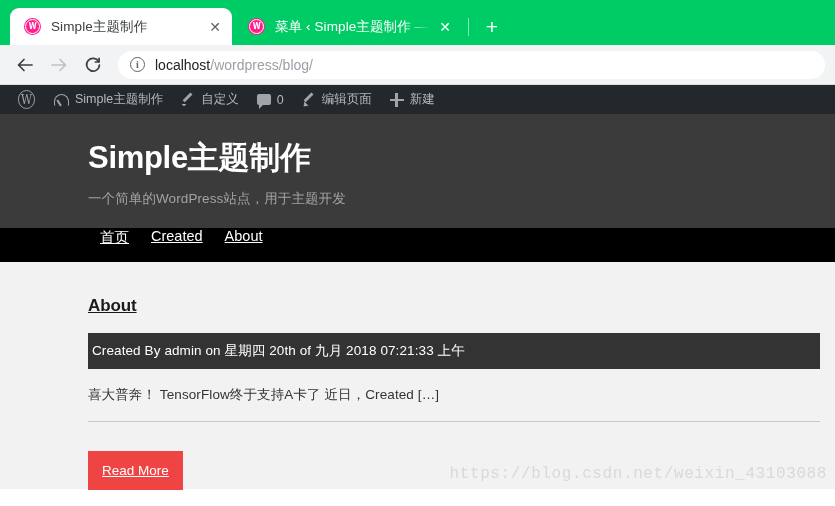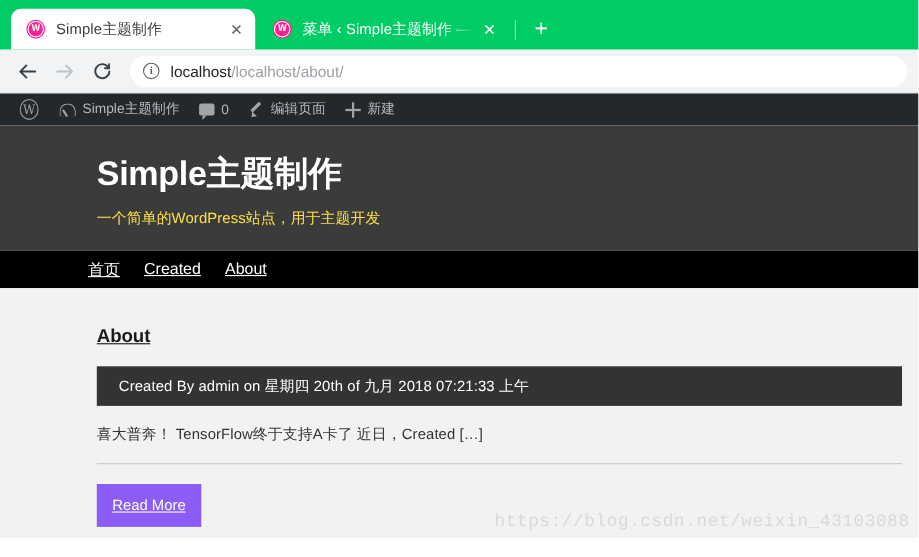--- a/index.html
+++ b/index.html
@@ -252,32 +252,31 @@
     height: 114px;
   }
   .site-title {
     color: #ffffff;
     font-size: 31px;
     font-weight: bold;
     letter-spacing: -0.3px;
     line-height: 1.15;
   }
   .site-tagline {
-    color: #fde047;
+    color: #a3a3a3;
     font-size: 13.5px;
     margin-top: 14px;
     letter-spacing: 0.1px;
   }
 
   .site-nav {
     background: #000000;
     height: 34px;
     display: flex;
-    align-items: center;
-    padding-left: 80px;
+    padding-left: 100px;
   }
   .nav-link {
     color: #ffffff;
     font-size: 14.5px;
     margin-right: 22px;
     white-space: nowrap;
   }
 
   
   .content {
@@ -291,42 +290,42 @@
     font-weight: bold;
     color: #1a1a1a;
     text-decoration: underline;
     display: inline-block;
     letter-spacing: -0.1px;
   }
   .entry-meta {
     background: #333333;
     color: #ffffff;
     font-size: 13.5px;
-    padding: 9px 20px;
+    padding: 9px 4px;
     margin-top: 17px;
     letter-spacing: 0.1px;
   }
   .entry-excerpt {
     font-size: 13.5px;
     color: #333333;
     margin-top: 17px;
     letter-spacing: 0.1px;
   }
   .entry-divider {
     height: 1px;
     background: #c9c9c9;
     margin-top: 17px;
   }
   .read-more {
     display: inline-block;
-    background: #8b5cf6;
+    background: #ef4444;
     color: #ffffff;
     font-size: 13.5px;
     padding: 12px 14px;
-    margin-top: 18px;
+    margin-top: 29px;
   }
   .watermark {
     position: absolute;
     right: 8px;
     bottom: 6px;
     color: #d9d9d9;
     font-size: 16px;
     font-family: Liberation Mono, monospace;
     letter-spacing: 0.6px;
     white-space: nowrap;
@@ -371,33 +370,39 @@
       </svg>
     </div>
     <div class="navbtn">
       <svg width="18" height="18" viewBox="0 0 18 18" aria-hidden="true">
         <path d="M14.6 5.6A6.4 6.4 0 1 0 15.4 9" fill="none" stroke="#3c4043" stroke-width="1.7" stroke-linecap="round"></path>
         <path d="M15.1 2.3v3.7h-3.7" fill="none" stroke="#3c4043" stroke-width="1.7" stroke-linecap="round" stroke-linejoin="round"></path>
       </svg>
     </div>
     <div class="omnibox">
       <span class="info-icon">i</span>
-      <span class="url"><b>localhost</b><span>/localhost/about/</span></span>
+      <span class="url"><b>localhost</b><span>/wordpress/blog/</span></span>
     </div>
   </div>
 
   <div class="adminbar">
     <div class="ab-item">
       <span class="wp-logo">W</span>
     </div>
     <div class="ab-item">
       <span class="glyph">
           <span class="dash-icon"></span>
         </span>
       <span>Simple主题制作</span>
+    </div>
+    <div class="ab-item">
+      <span class="glyph">
+          <span class="brush-icon"></span>
+        </span>
+      <span>自定义</span>
     </div>
     <div class="ab-item">
       <span class="glyph">
           <span class="comment-icon"></span>
         </span>
       <span>0</span>
     </div>
     <div class="ab-item">
       <span class="glyph">
           <span class="pencil-icon"></span>

